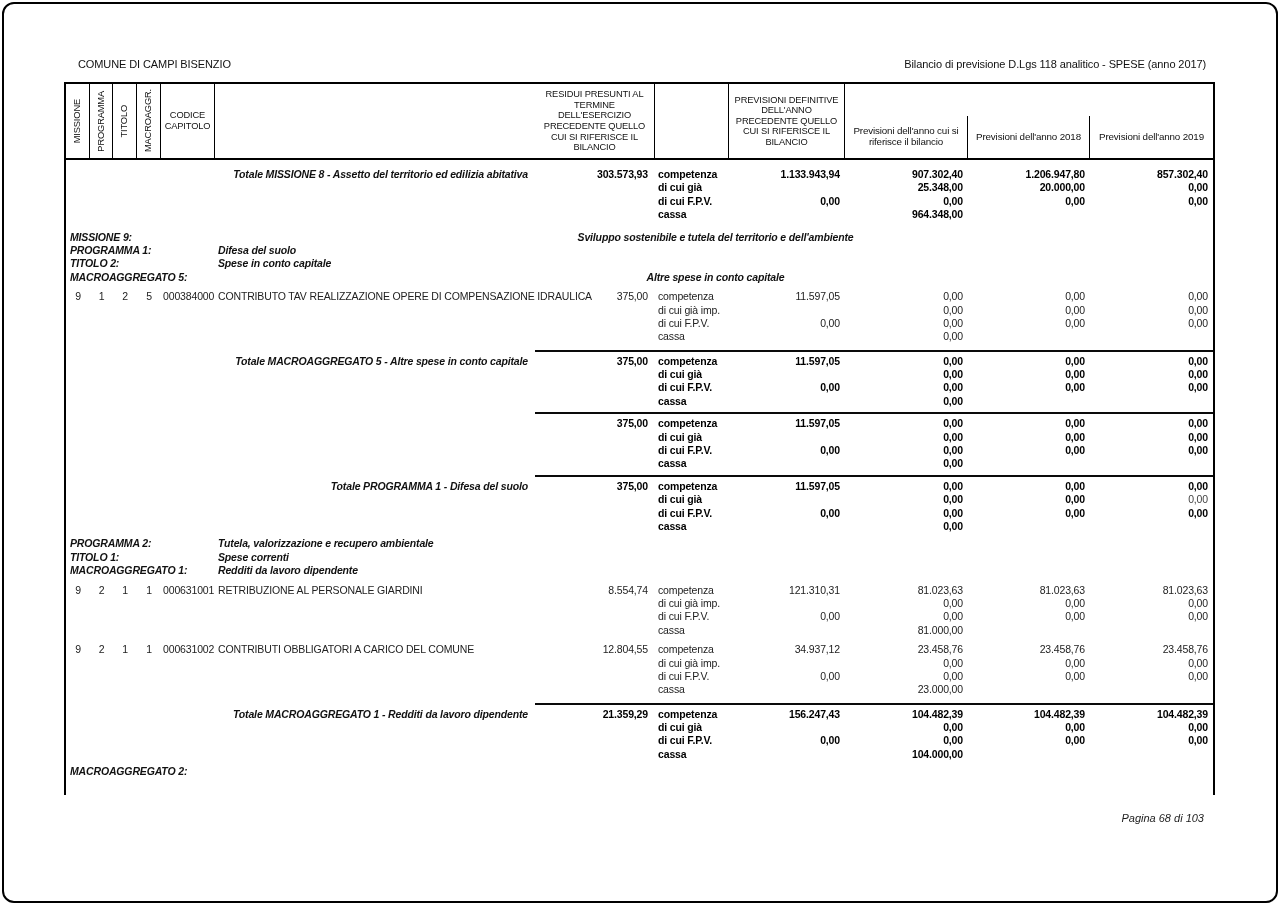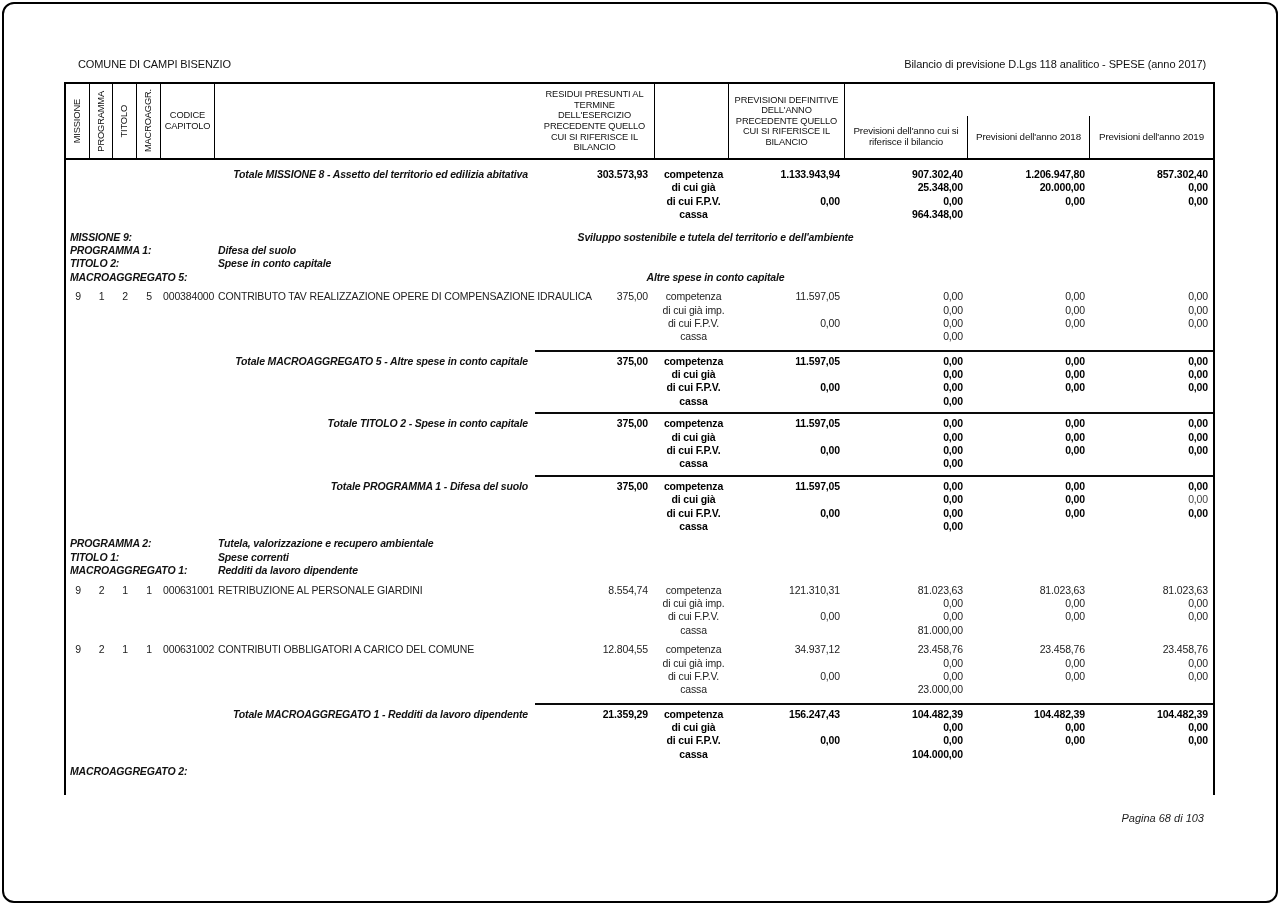--- a/index.html
+++ b/index.html
@@ -24,21 +24,21 @@
   .sub{grid-row:2;font-size:9.8px;justify-content:center;}
   .vtext{writing-mode:vertical-rl;transform:rotate(180deg);white-space:nowrap;font-size:9.3px;}
   .tbody{border-left:2px solid #000;border-right:2px solid #000;padding-top:8px;padding-bottom:10px;width:1147px;box-sizing:content-box;}
   .block{
     display:grid;grid-template-columns:24px 23px 24px 24px 54px 320px 120px 74px 116px 123px 122px 123px;
     grid-auto-rows:13.4px;font-size:10.5px;line-height:13.4px;
   }
   .block div{box-sizing:border-box;overflow:visible;white-space:nowrap;}
   .num{text-align:right;padding-right:5px;color:#222;}
   .resid{text-align:right;padding-right:7px;color:#222;}
-  .flowlbl{padding-left:3px;color:#222;text-align:center;}
+  .flowlbl{padding-left:3px;color:#222;}
   .bold{font-weight:bold;color:#000;}
   .light{font-weight:normal;color:#444;}
   .total-label{grid-column:1/7;text-align:right;padding-right:7px;font-weight:bold;font-style:italic;white-space:nowrap;}
   .code{text-align:center;color:#222;}
   .capitolo{padding-left:2px;color:#222;}
   .denom{grid-column:6;padding-left:3px;padding-right:8px;white-space:normal;color:#222;}
   .sec-label{grid-column:1/6;padding-left:4px;font-weight:bold;font-style:italic;}
   .sec-text{grid-column:6/13;padding-left:3px;font-weight:bold;font-style:italic;}
   .sep{height:2px;background:#0a0a0a;width:678px;margin:4px 0 3px 469px;}
   .mb-total{margin-bottom:9px;}
@@ -175,21 +175,20 @@
         <div class="num bold" style="grid-area: 3 / 11;">0,00</div>
         <div class="num bold" style="grid-area: 3 / 12;">0,00</div>
         <div class="flowlbl bold" style="grid-area: 4 / 8;">cassa</div>
         <div class="num bold" style="grid-area: 4 / 9;"></div>
         <div class="num bold" style="grid-area: 4 / 10;">0,00</div>
         <div class="num bold" style="grid-area: 4 / 11;"></div>
         <div class="num bold" style="grid-area: 4 / 12;"></div>
       </div>
       <div class="sep"></div>
       <div class="block mb-totline">
-        <div class="total-label" style="grid-row: 1;">Totale TITOLO 2 - Spese in conto capitale</div>
         <div class="resid bold" style="grid-area: 1 / 7;">375,00</div>
         <div class="flowlbl bold" style="grid-area: 1 / 8;">competenza</div>
         <div class="num bold" style="grid-area: 1 / 9;">11.597,05</div>
         <div class="num bold" style="grid-area: 1 / 10;">0,00</div>
         <div class="num bold" style="grid-area: 1 / 11;">0,00</div>
         <div class="num bold" style="grid-area: 1 / 12;">0,00</div>
         <div class="flowlbl bold" style="grid-area: 2 / 8;">di cui già</div>
         <div class="num bold" style="grid-area: 2 / 9;"></div>
         <div class="num bold" style="grid-area: 2 / 10;">0,00</div>
         <div class="num bold" style="grid-area: 2 / 11;">0,00</div>

